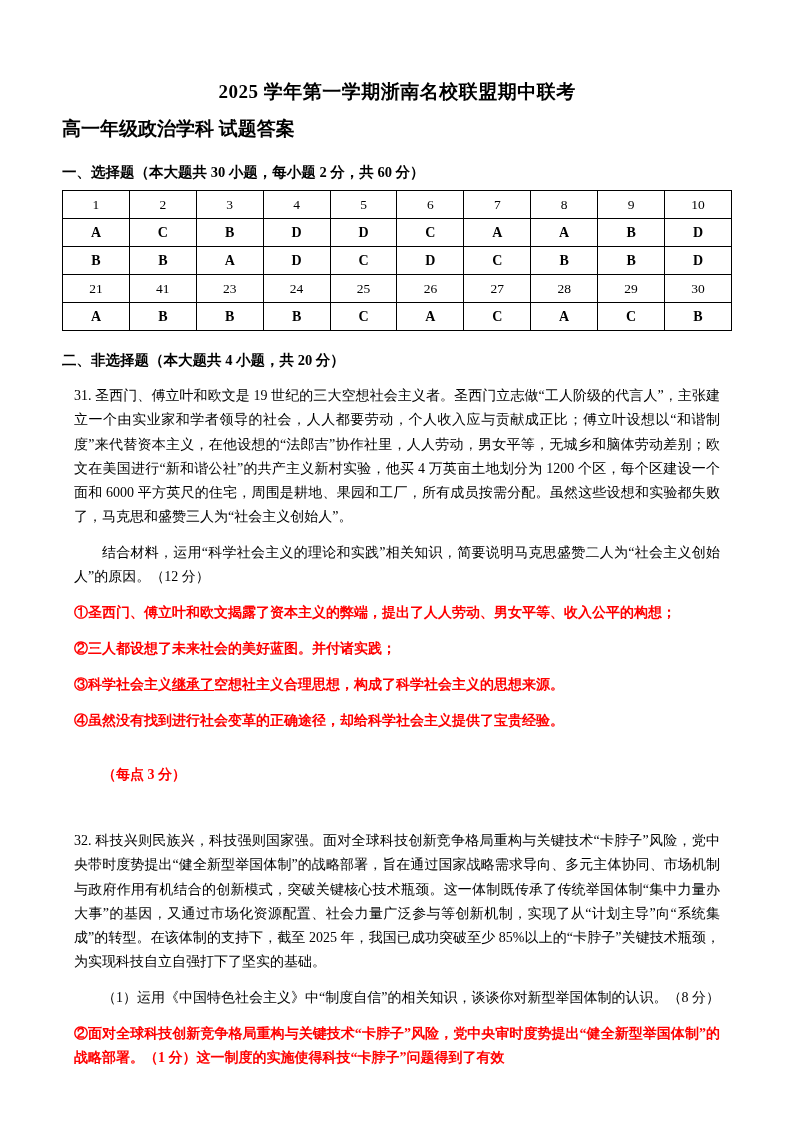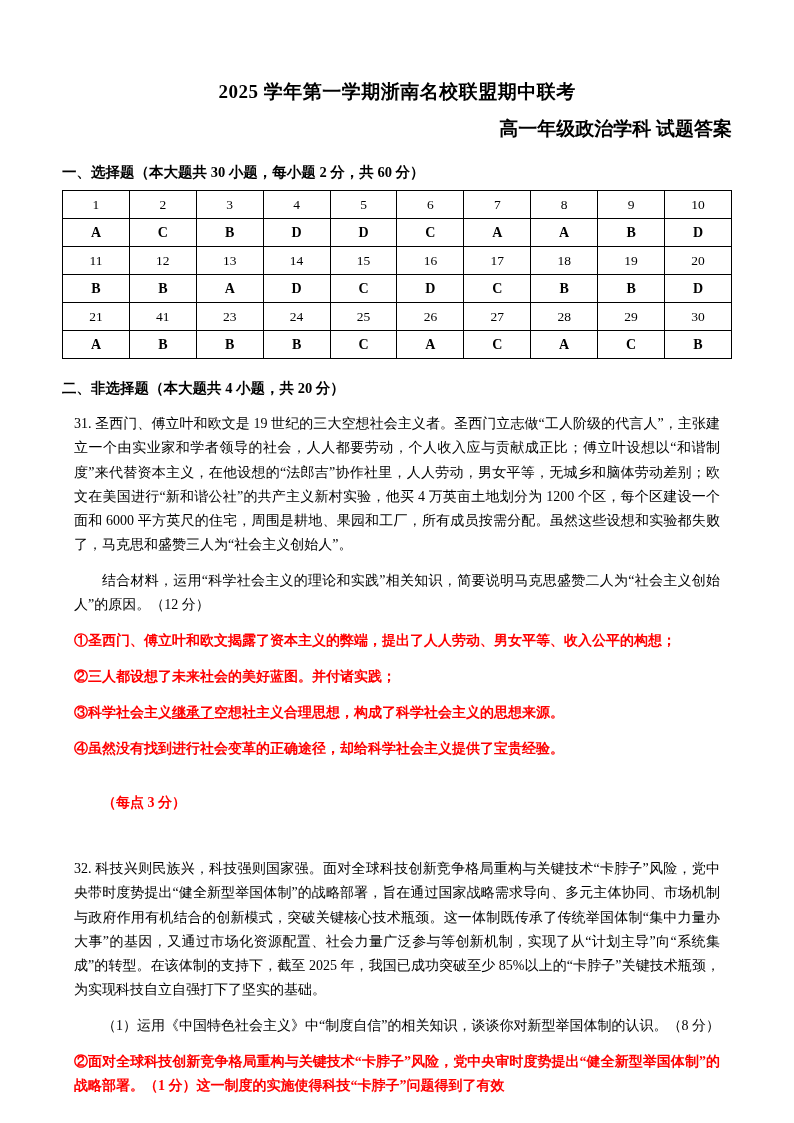--- a/index.html
+++ b/index.html
@@ -23,21 +23,21 @@
   }
   .title-1 {
     text-align: center;
     font-size: 19px;
     font-weight: bold;
     letter-spacing: 0.5px;
     margin: 0 0 8px 0;
     line-height: 1.5;
   }
   .title-2 {
-    text-align: right;
+    text-align: left;
     font-size: 19px;
     font-weight: bold;
     margin: 0 0 12px 0;
     line-height: 1.5;
   }
   .section-head {
     font-size: 14.5px;
     font-weight: bold;
     margin: 18px 0 6px 0;
     line-height: 1.6;
@@ -115,32 +115,20 @@
         <td class="ans">B</td>
         <td class="ans">D</td>
         <td class="ans">D</td>
         <td class="ans">C</td>
         <td class="ans">A</td>
         <td class="ans">A</td>
         <td class="ans">B</td>
         <td class="ans">D</td>
       </tr>
       <tr>
-        <td class="num">11</td>
-        <td class="num">12</td>
-        <td class="num">13</td>
-        <td class="num">14</td>
-        <td class="num">15</td>
-        <td class="num">16</td>
-        <td class="num">17</td>
-        <td class="num">18</td>
-        <td class="num">19</td>
-        <td class="num">20</td>
-      </tr>
-      <tr>
         <td class="ans">B</td>
         <td class="ans">B</td>
         <td class="ans">A</td>
         <td class="ans">D</td>
         <td class="ans">C</td>
         <td class="ans">D</td>
         <td class="ans">C</td>
         <td class="ans">B</td>
         <td class="ans">B</td>
         <td class="ans">D</td>

